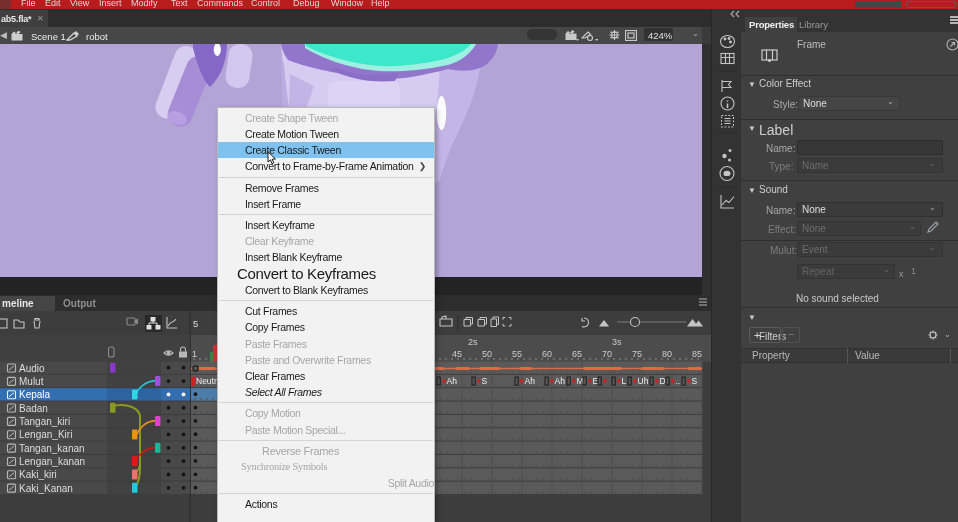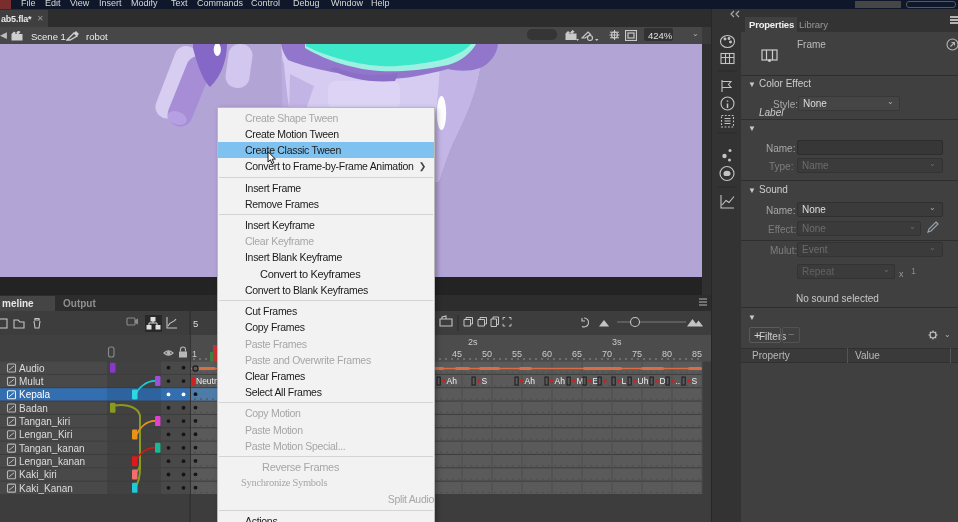--- a/index.html
+++ b/index.html
@@ -6,21 +6,21 @@
   html,body { width:958px; height:522px; overflow:hidden; background:#3a3a3a;
     font-family:"Liberation Sans", sans-serif; }
   .abs { position:absolute; }
   #win { position:relative; width:958px; height:522px; }
   .txt { white-space:nowrap; }
 </style>
 </head>
 <body>
 <div id="win">
 
-  <div class="abs" style="left:0;top:0;width:958px;height:9px;background:#0f172a;overflow:hidden;">
+  <div class="abs" style="left:0;top:0;width:958px;height:9px;background:#b91c1c;overflow:hidden;">
     <div class="abs" style="left:0;top:0;width:11px;height:9px;background:#7a2d2d;"></div>
 <div class="abs txt" style="left:21px;top:-2px;font-size:9px;color:#d8d8d8;">File</div>
       <div class="abs txt" style="left:45px;top:-2px;font-size:9px;color:#d8d8d8;">Edit</div>
       <div class="abs txt" style="left:70px;top:-2px;font-size:9px;color:#d8d8d8;">View</div>
       <div class="abs txt" style="left:99px;top:-2px;font-size:9px;color:#d8d8d8;">Insert</div>
       <div class="abs txt" style="left:131px;top:-2px;font-size:9px;color:#d8d8d8;">Modify</div>
       <div class="abs txt" style="left:171px;top:-2px;font-size:9px;color:#d8d8d8;">Text</div>
       <div class="abs txt" style="left:197px;top:-2px;font-size:9px;color:#d8d8d8;">Commands</div>
       <div class="abs txt" style="left:251px;top:-2px;font-size:9px;color:#d8d8d8;">Control</div>
       <div class="abs txt" style="left:293px;top:-2px;font-size:9px;color:#d8d8d8;">Debug</div>
@@ -1354,21 +1354,21 @@
 
     <div class="abs txt" style="left:7px;top:71px;font-size:8px;color:#c8c8c8;">▼</div>
     <div class="abs txt" style="left:18px;top:69px;font-size:10px;color:#cccccc;">Color Effect</div>
     <div class="abs txt" style="left:32px;top:90px;font-size:10px;color:#a8a8a8;">Style:</div>
     <div class="abs" style="left:57px;top:87px;width:102px;height:15px;background:#454545;border:1px solid #383838;border-radius:2px;"></div>
     <div class="abs txt" style="left:62px;top:89px;font-size:10px;color:#dddddd;">None</div>
     <div class="abs txt" style="left:146px;top:88px;font-size:8px;color:#b0b0b0;">⌄</div>
     <div class="abs" style="left:0;top:110px;width:217px;height:1px;background:#2e2e2e;"></div>
 
     <div class="abs txt" style="left:7px;top:115px;font-size:8px;color:#c8c8c8;">▼</div>
-    <div class="abs txt" style="left:18px;top:98px;font-size:10px;color:#cccccc;font-style:italic;">Label</div>
+    <div class="abs txt" style="left:18px;top:113px;font-size:14px;color:#cccccc;">Label</div>
     <div class="abs txt" style="left:25px;top:134px;font-size:10px;color:#a8a8a8;">Name:</div>
     <div class="abs" style="left:56px;top:131px;width:146px;height:15px;background:#373737;border:1px solid #2d2d2d;border-radius:2px;"></div>
     <div class="abs txt" style="left:28px;top:152px;font-size:10px;color:#7d7d7d;">Type:</div>
     <div class="abs" style="left:56px;top:149px;width:146px;height:15px;background:#3b3b3b;border:1px solid #333333;border-radius:2px;"></div>
     <div class="abs txt" style="left:61px;top:151px;font-size:10px;color:#6d6d6d;">Name</div>
     <div class="abs txt" style="left:188px;top:150px;font-size:8px;color:#6d6d6d;">⌄</div>
     <div class="abs" style="left:0;top:171px;width:217px;height:1px;background:#2e2e2e;"></div>
 
     <div class="abs txt" style="left:7px;top:177px;font-size:8px;color:#c8c8c8;">▼</div>
     <div class="abs txt" style="left:18px;top:175px;font-size:10px;color:#cccccc;">Sound</div>
@@ -1419,38 +1419,37 @@
     <div class="abs" style="left:209px;top:339px;width:1px;height:15px;background:#555555;"></div>
   </div>
 
   <div id="ctxmenu" class="abs" style="left:217px;top:107px;width:218px;height:415px;background:#f2f2f2;border:1px solid #b9b9b9;border-bottom:none;box-shadow:2px 2px 5px rgba(0,0,0,0.3);overflow:hidden;">
       <div style="padding-top:1.8px">
         <div style="position:relative;height:16.2px;line-height:16.2px;padding-left:27px;font-size:10.5px;letter-spacing:-0.3px;color:#a6a6a6;white-space:nowrap;">Create Shape Tween</div>
         <div style="position:relative;height:16.2px;line-height:16.2px;padding-left:27px;font-size:10.5px;letter-spacing:-0.3px;color:#1a1a1a;white-space:nowrap;">Create Motion Tween</div>
         <div style="position:relative;height:16.2px;line-height:16.2px;padding-left:27px;font-size:10.5px;letter-spacing:-0.3px;color:#1a1a1a;background:#7fc2f0;white-space:nowrap;">Create Classic Tween</div>
         <div style="position:relative;height:16.2px;line-height:16.2px;padding-left:27px;font-size:10.5px;letter-spacing:-0.3px;color:#1a1a1a;white-space:nowrap;">Convert to Frame-by-Frame Animation<span style="position:absolute;right:8px;font-size:9px;color:#444;">❯</span></div>
         <div style="height:1px;background:#d4d4d4;margin:2.1px 1px 2px 1px;"></div>
+        <div style="position:relative;height:16.2px;line-height:16.2px;padding-left:27px;font-size:10.5px;letter-spacing:-0.3px;color:#1a1a1a;white-space:nowrap;">Remove Frames</div>
         <div style="position:relative;height:16.2px;line-height:16.2px;padding-left:27px;font-size:10.5px;letter-spacing:-0.3px;color:#1a1a1a;white-space:nowrap;">Insert Frame</div>
-        <div style="position:relative;height:16.2px;line-height:16.2px;padding-left:27px;font-size:10.5px;letter-spacing:-0.3px;color:#1a1a1a;white-space:nowrap;">Remove Frames</div>
         <div style="height:1px;background:#d4d4d4;margin:2.1px 1px 2px 1px;"></div>
         <div style="position:relative;height:16.2px;line-height:16.2px;padding-left:27px;font-size:10.5px;letter-spacing:-0.3px;color:#1a1a1a;white-space:nowrap;">Insert Keyframe</div>
         <div style="position:relative;height:16.2px;line-height:16.2px;padding-left:27px;font-size:10.5px;letter-spacing:-0.3px;color:#a6a6a6;white-space:nowrap;">Clear Keyframe</div>
         <div style="position:relative;height:16.2px;line-height:16.2px;padding-left:27px;font-size:10.5px;letter-spacing:-0.3px;color:#1a1a1a;white-space:nowrap;">Insert Blank Keyframe</div>
-        <div style="position:relative;height:16.2px;line-height:16.2px;padding-left:42px;font-size:11px;letter-spacing:-0.3px;color:#1a1a1a;white-space:nowrap;">Convert to Keyframes</div>
+        <div style="position:relative;height:16.2px;line-height:16.2px;padding-left:19px;font-size:15px;letter-spacing:-0.3px;color:#1a1a1a;white-space:nowrap;">Convert to Keyframes</div>
         <div style="position:relative;height:16.2px;line-height:16.2px;padding-left:27px;font-size:10.5px;letter-spacing:-0.3px;color:#1a1a1a;white-space:nowrap;">Convert to Blank Keyframes</div>
         <div style="height:1px;background:#d4d4d4;margin:2.1px 1px 2px 1px;"></div>
         <div style="position:relative;height:16.2px;line-height:16.2px;padding-left:27px;font-size:10.5px;letter-spacing:-0.3px;color:#1a1a1a;white-space:nowrap;">Cut Frames</div>
         <div style="position:relative;height:16.2px;line-height:16.2px;padding-left:27px;font-size:10.5px;letter-spacing:-0.3px;color:#1a1a1a;white-space:nowrap;">Copy Frames</div>
         <div style="position:relative;height:16.2px;line-height:16.2px;padding-left:27px;font-size:10.5px;letter-spacing:-0.3px;color:#a6a6a6;white-space:nowrap;">Paste Frames</div>
         <div style="position:relative;height:16.2px;line-height:16.2px;padding-left:27px;font-size:10.5px;letter-spacing:-0.3px;color:#a6a6a6;white-space:nowrap;">Paste and Overwrite Frames</div>
         <div style="position:relative;height:16.2px;line-height:16.2px;padding-left:27px;font-size:10.5px;letter-spacing:-0.3px;color:#1a1a1a;white-space:nowrap;">Clear Frames</div>
-        <div style="position:relative;height:16.2px;line-height:16.2px;padding-left:27px;font-size:10.5px;letter-spacing:-0.3px;color:#1a1a1a;white-space:nowrap;">Select All Frames</div>
+        <div style="position:relative;height:16.2px;line-height:16.2px;padding-left:27px;font-size:10.5px;letter-spacing:-0.3px;color:#1a1a1a;white-space:nowrap;font-style:italic;">Select All Frames</div>
         <div style="height:1px;background:#d4d4d4;margin:2.1px 1px 2px 1px;"></div>
         <div style="position:relative;height:16.2px;line-height:16.2px;padding-left:27px;font-size:10.5px;letter-spacing:-0.3px;color:#a6a6a6;white-space:nowrap;">Copy Motion</div>
-        <div style="position:relative;height:16.2px;line-height:16.2px;padding-left:27px;font-size:10.5px;letter-spacing:-0.3px;color:#a6a6a6;white-space:nowrap;">Paste Motion</div>
         <div style="position:relative;height:16.2px;line-height:16.2px;padding-left:27px;font-size:10.5px;letter-spacing:-0.3px;color:#a6a6a6;white-space:nowrap;">Paste Motion Special...</div>
         <div style="height:1px;background:#d4d4d4;margin:2.1px 1px 2px 1px;"></div>
         <div style="position:relative;height:16.2px;line-height:16.2px;padding-left:27px;font-size:11px;letter-spacing:-0.3px;color:#a6a6a6;white-space:nowrap;margin-left:17px;">Reverse Frames</div>
         <div style="position:relative;height:16.2px;line-height:16.2px;padding-left:23px;font-size:10.5px;letter-spacing:-0.3px;color:#a6a6a6;white-space:nowrap;font-family:Liberation Serif, serif;">Synchronize Symbols</div>
         <div style="position:relative;height:16.2px;line-height:16.2px;padding-left:27px;font-size:10.5px;letter-spacing:-0.3px;color:#a6a6a6;white-space:nowrap;text-align:right;">Split Audio</div>
         <div style="height:1px;background:#d4d4d4;margin:2.1px 1px 2px 1px;"></div>
         <div style="position:relative;height:16.2px;line-height:16.2px;padding-left:27px;font-size:10.5px;letter-spacing:-0.3px;color:#1a1a1a;white-space:nowrap;">Actions</div>
       </div>
     </div>
 

